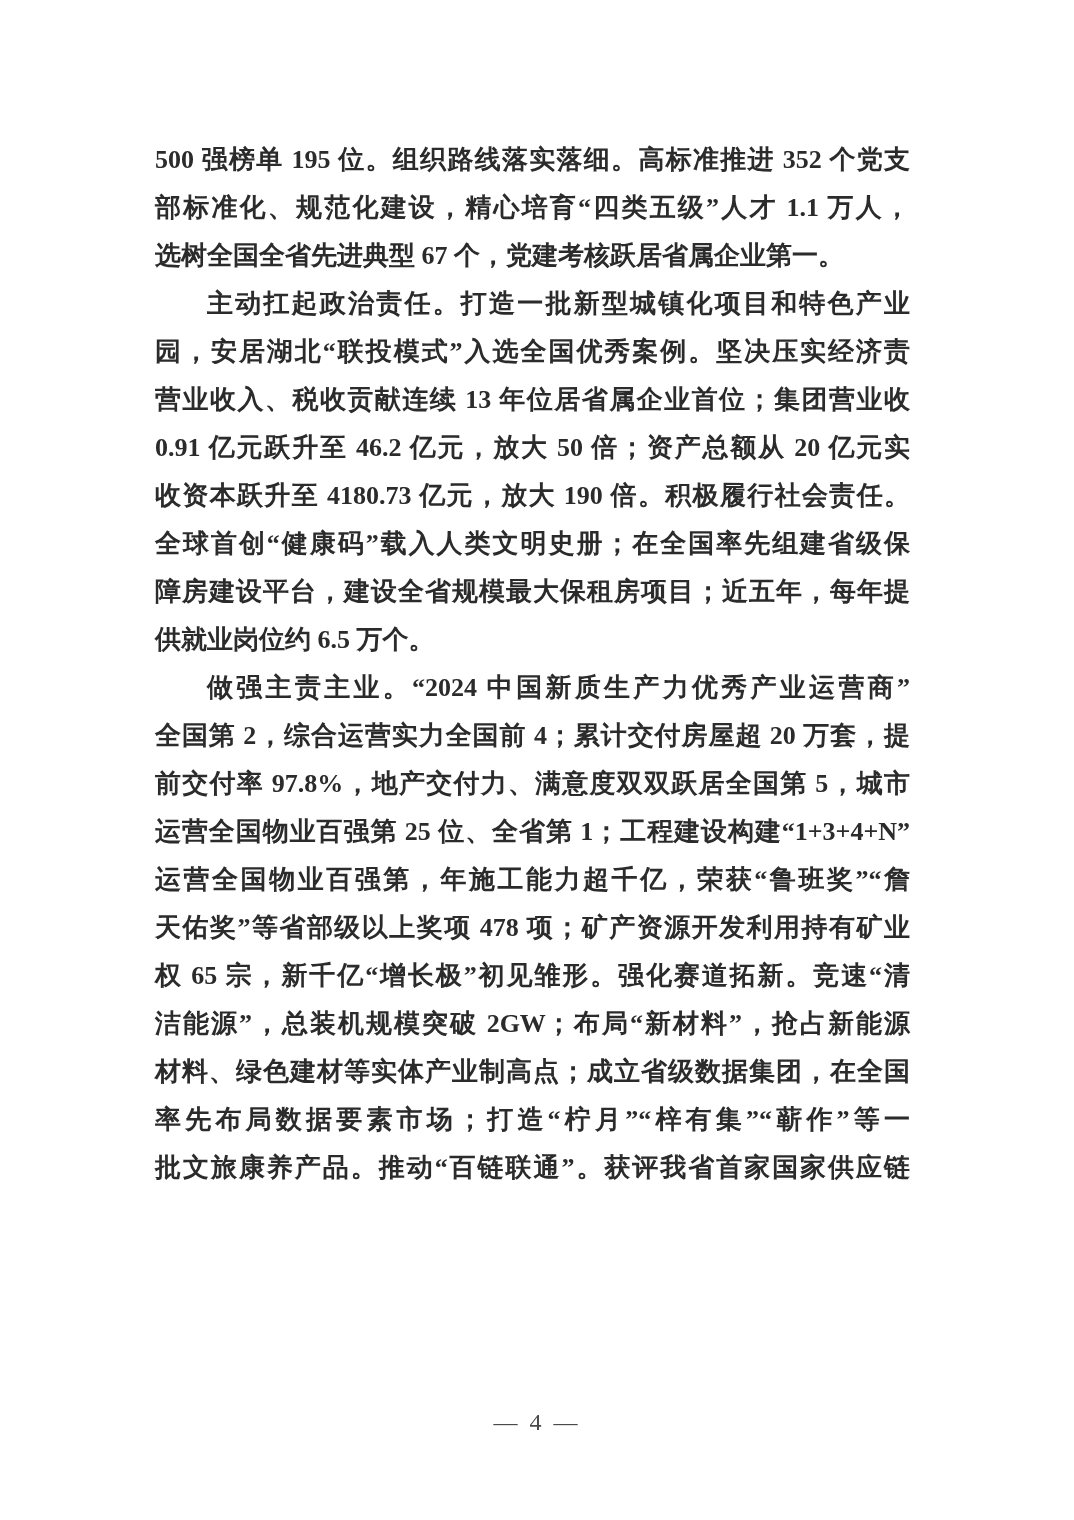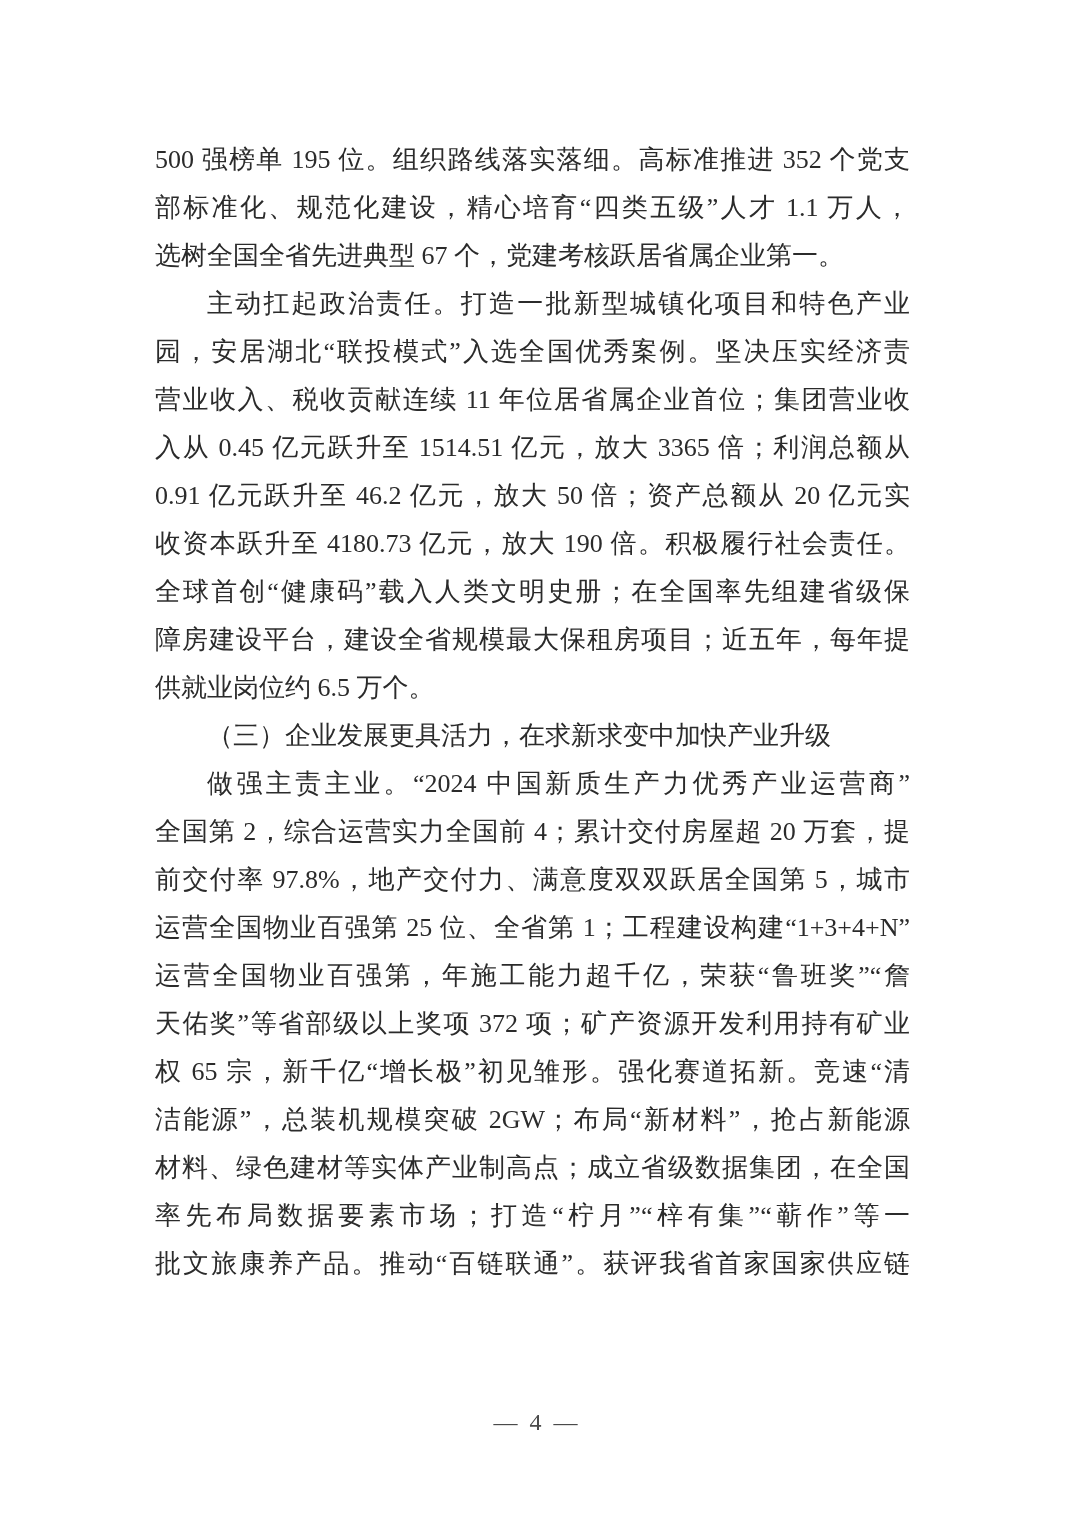--- a/index.html
+++ b/index.html
@@ -18,20 +18,21 @@
     left: 155px;
     top: 136px;
     width: 755px;
     font-size: 26px;
     line-height: 48px;
   }
   .line {
     text-align: justify;
     text-align-last: left;
     white-space: normal;
+    font-weight: bold;
   }
   .line.fill { text-align-last: justify; }
   .line.indent { text-indent: 52px; }
   .footer {
     position: absolute;
     left: 0;
     right: 0;
     top: 1404px;
     text-align: center;
     font-size: 24px;
@@ -43,34 +44,32 @@
 </head>
 <body>
 
 <div class="page">
   <div class="content" id="doc-content">
       <div class="line fill">500 强榜单 195 位。组织路线落实落细。高标准推进 352 个党支</div>
       <div class="line fill">部标准化、规范化建设，精心培育“四类五级”人才 1.1 万人，</div>
       <div class="line">选树全国全省先进典型 67 个，党建考核跃居省属企业第一。</div>
       <div class="line fill indent">主动扛起政治责任。打造一批新型城镇化项目和特色产业</div>
       <div class="line fill">园，安居湖北“联投模式”入选全国优秀案例。坚决压实经济责</div>
-      <div class="line fill">营业收入、税收贡献连续 11 年位居省属企业首位；集团营业收</div>
-      <div class="line fill">入从 0.45 亿元跃升至 1514.51 亿元，放大 3365 倍；利润总额从</div>
+      <div class="line fill">营业收入、税收贡献连续 13 年位居省属企业首位；集团营业收</div>
       <div class="line fill">0.91 亿元跃升至 46.2 亿元，放大 50 倍；资产总额从 20 亿元实</div>
       <div class="line fill">收资本跃升至 4180.73 亿元，放大 190 倍。积极履行社会责任。</div>
       <div class="line fill">全球首创“健康码”载入人类文明史册；在全国率先组建省级保</div>
       <div class="line fill">障房建设平台，建设全省规模最大保租房项目；近五年，每年提</div>
       <div class="line">供就业岗位约 6.5 万个。</div>
-      <div class="line indent">（三）企业发展更具活力，在求新求变中加快产业升级</div>
       <div class="line fill indent">做强主责主业。“2024 中国新质生产力优秀产业运营商”</div>
       <div class="line fill">全国第 2，综合运营实力全国前 4；累计交付房屋超 20 万套，提</div>
       <div class="line fill">前交付率 97.8%，地产交付力、满意度双双跃居全国第 5，城市</div>
       <div class="line fill">运营全国物业百强第 25 位、全省第 1；工程建设构建“1+3+4+N”</div>
       <div class="line fill">运营全国物业百强第，年施工能力超千亿，荣获“鲁班奖”“詹</div>
-      <div class="line fill">天佑奖”等省部级以上奖项 372 项；矿产资源开发利用持有矿业</div>
+      <div class="line fill">天佑奖”等省部级以上奖项 478 项；矿产资源开发利用持有矿业</div>
       <div class="line fill">权 65 宗，新千亿“增长极”初见雏形。强化赛道拓新。竞速“清</div>
       <div class="line fill">洁能源”，总装机规模突破 2GW；布局“新材料”，抢占新能源</div>
       <div class="line fill">材料、绿色建材等实体产业制高点；成立省级数据集团，在全国</div>
       <div class="line fill">率先布局数据要素市场；打造“柠月”“梓有集”“蕲作”等一</div>
       <div class="line fill">批文旅康养产品。推动“百链联通”。获评我省首家国家供应链</div>
     </div>
   <div class="footer">
     <span>— 4 —</span>
   </div>
 </div>

